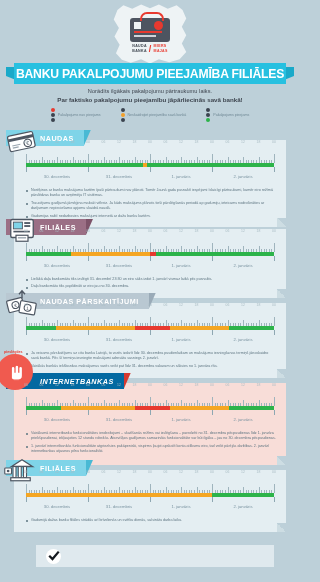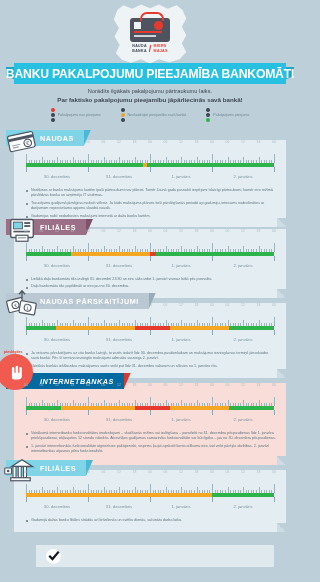--- a/index.html
+++ b/index.html
@@ -123,21 +123,21 @@
           <div>MIERS</div>
           <div>MĀJĀS</div>
         </div>
       </div>
     </div>
   </div>
 
   <div class="banner-flapL"></div>
   <div class="banner-flapR"></div>
   <div class="banner">
-    <div class="banner-title">BANKU PAKALPOJUMU PIEEJAMĪBA BANKOMĀTI</div>
+    <div class="banner-title">BANKU PAKALPOJUMU PIEEJAMĪBA FILIĀLES</div>
   </div>
 
   <div class="sub">
     <div class="l1">Norādīts ilgākais pakalpojumu pārtraukumu laiks.</div>
     <div class="l2">Par faktisko pakalpojumu pieejamību jāpārliecinās savā bankā!</div>
   </div>
 
   <div class="legend" id="legend">
       <div class="lg-item">
         <div class="lights">

